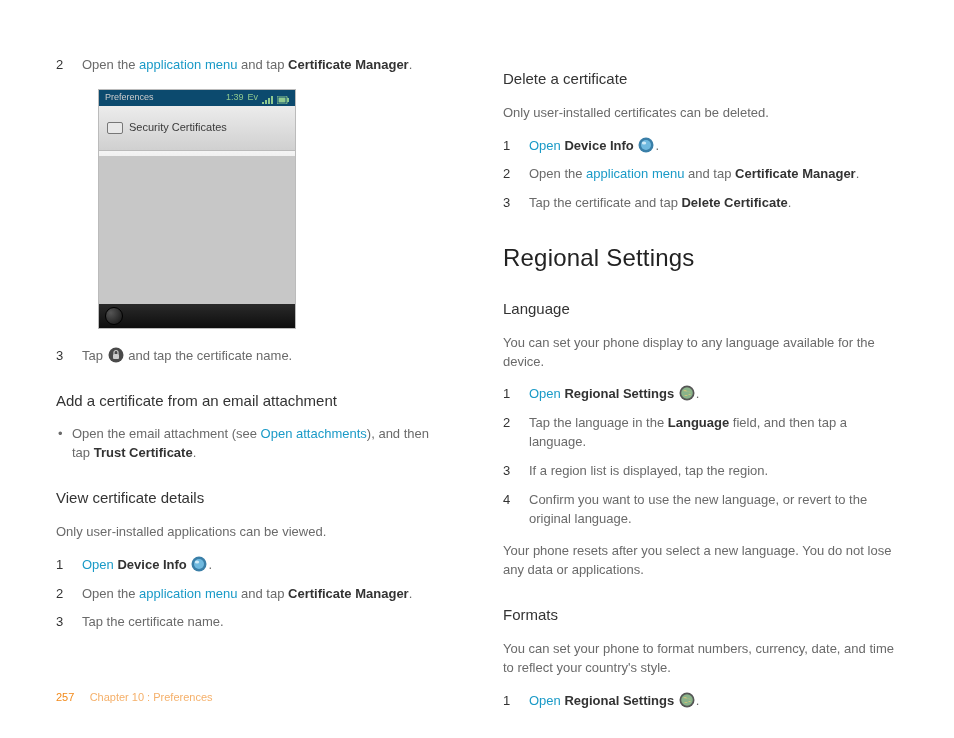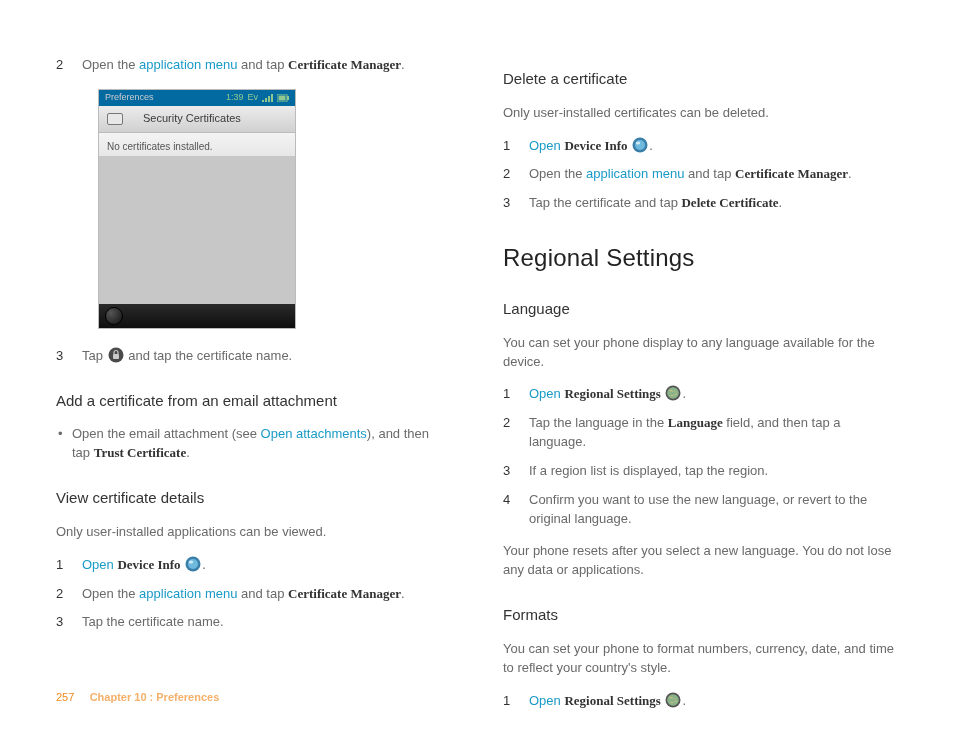--- a/index.html
+++ b/index.html
@@ -76,64 +76,64 @@
     margin-bottom: 7px;
   }
   ul.bullets > li::before {
     content: "•";
     position: absolute;
     left: 2px;
     top: 0;
     color: #6a6a6a;
   }
   .link { color: #1a9ac7; }
-  .bold { font-weight: 600; color: #333; font-family: Liberation Serif, serif; }
+  .bold { font-weight: 600; color: #333; }
   .icon-inline {
     display: inline-block;
     vertical-align: -3px;
     margin: 0 1px;
   }
 
   
   .phone {
     width: 196px;
     height: 238px;
     margin: 8px 0 18px 42px;
     background: #d9d9d9;
     border: 1px solid #bbb;
     position: relative;
     font-size: 10px;
     color: #444;
     overflow: hidden;
   }
   .phone .statusbar {
     height: 16px;
-    background: #0369a1;
+    background: #0c4a6e;
     color: #ccc;
     display: flex;
     align-items: center;
     padding: 0 6px;
     font-size: 9px;
     justify-content: space-between;
   }
   .phone .statusbar .right {
     display: flex;
     gap: 4px;
-    align-items: center;
+    align-items: flex-end;
     color: #8fc98f;
   }
   .phone .appbar {
     background: linear-gradient(#ececec,#d0d0d0);
     border-bottom: 1px solid #bbb;
-    padding: 5px 8px;
+    padding: 14px 8px;
     color: #3a3a3a;
     font-size: 11px;
     display: flex;
     align-items: center;
-    gap: 20px;
+    gap: 6px;
   }
   .phone .appbar .card {
     width: 14px; height: 10px; background: #e8e8e8; border:1px solid #777; border-radius:2px;
   }
   .phone .notice {
     background: linear-gradient(#f4f4f4,#e4e4e4);
     border-bottom: 1px solid #ccc;
     padding: 7px 8px;
     color: #555;
     font-size: 10px;
@@ -159,21 +159,21 @@
   }
 
   
   .footer {
     position: absolute;
     left: 56px;
     bottom: 32px;
     font-size: 11px;
     color: #f28a1a;
   }
-  .footer .dim { color: #f5b06a; font-weight: bold; }
+  .footer .dim { color: #f5b06a; }
 
   .sig-bars {
     display: inline-flex; align-items: flex-end; gap: 1px; height: 8px;
   }
   .sig-bars span { width: 2px; background:#8fc98f; display:block; }
   .sig-bars span:nth-child(1){height:2px}
   .sig-bars span:nth-child(2){height:4px}
   .sig-bars span:nth-child(3){height:6px}
   .sig-bars span:nth-child(4){height:8px}
 </style>

